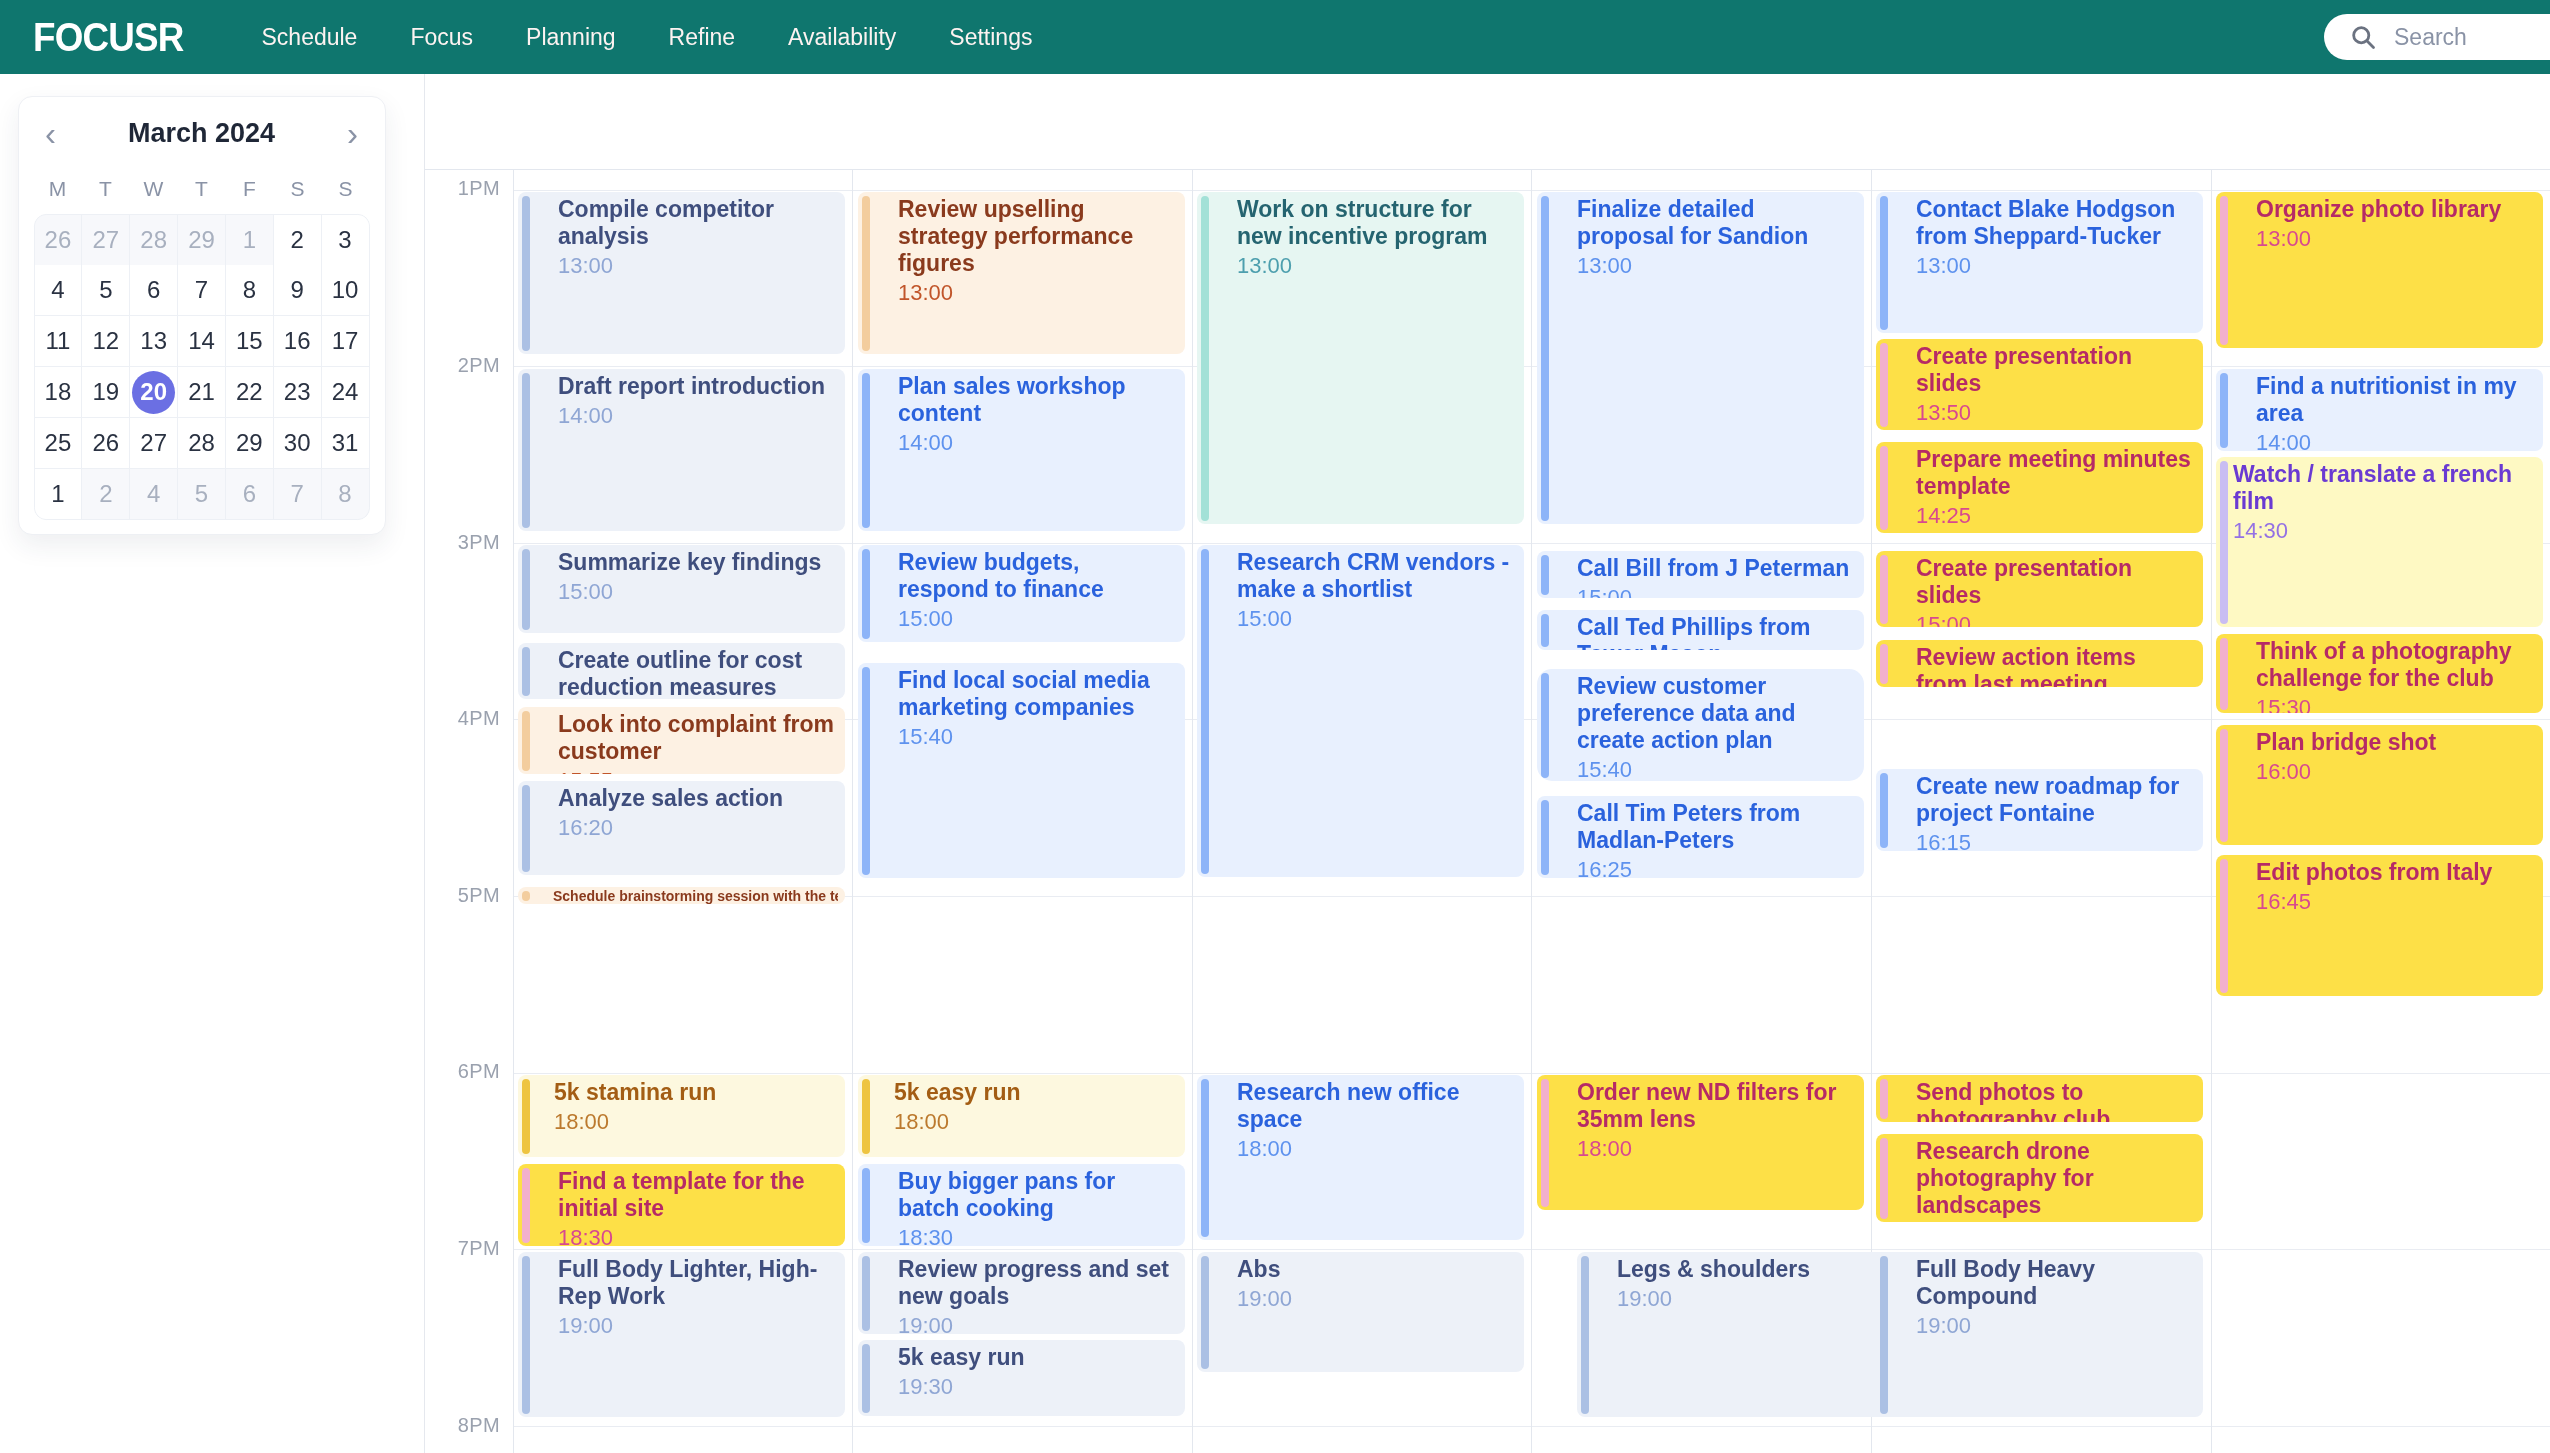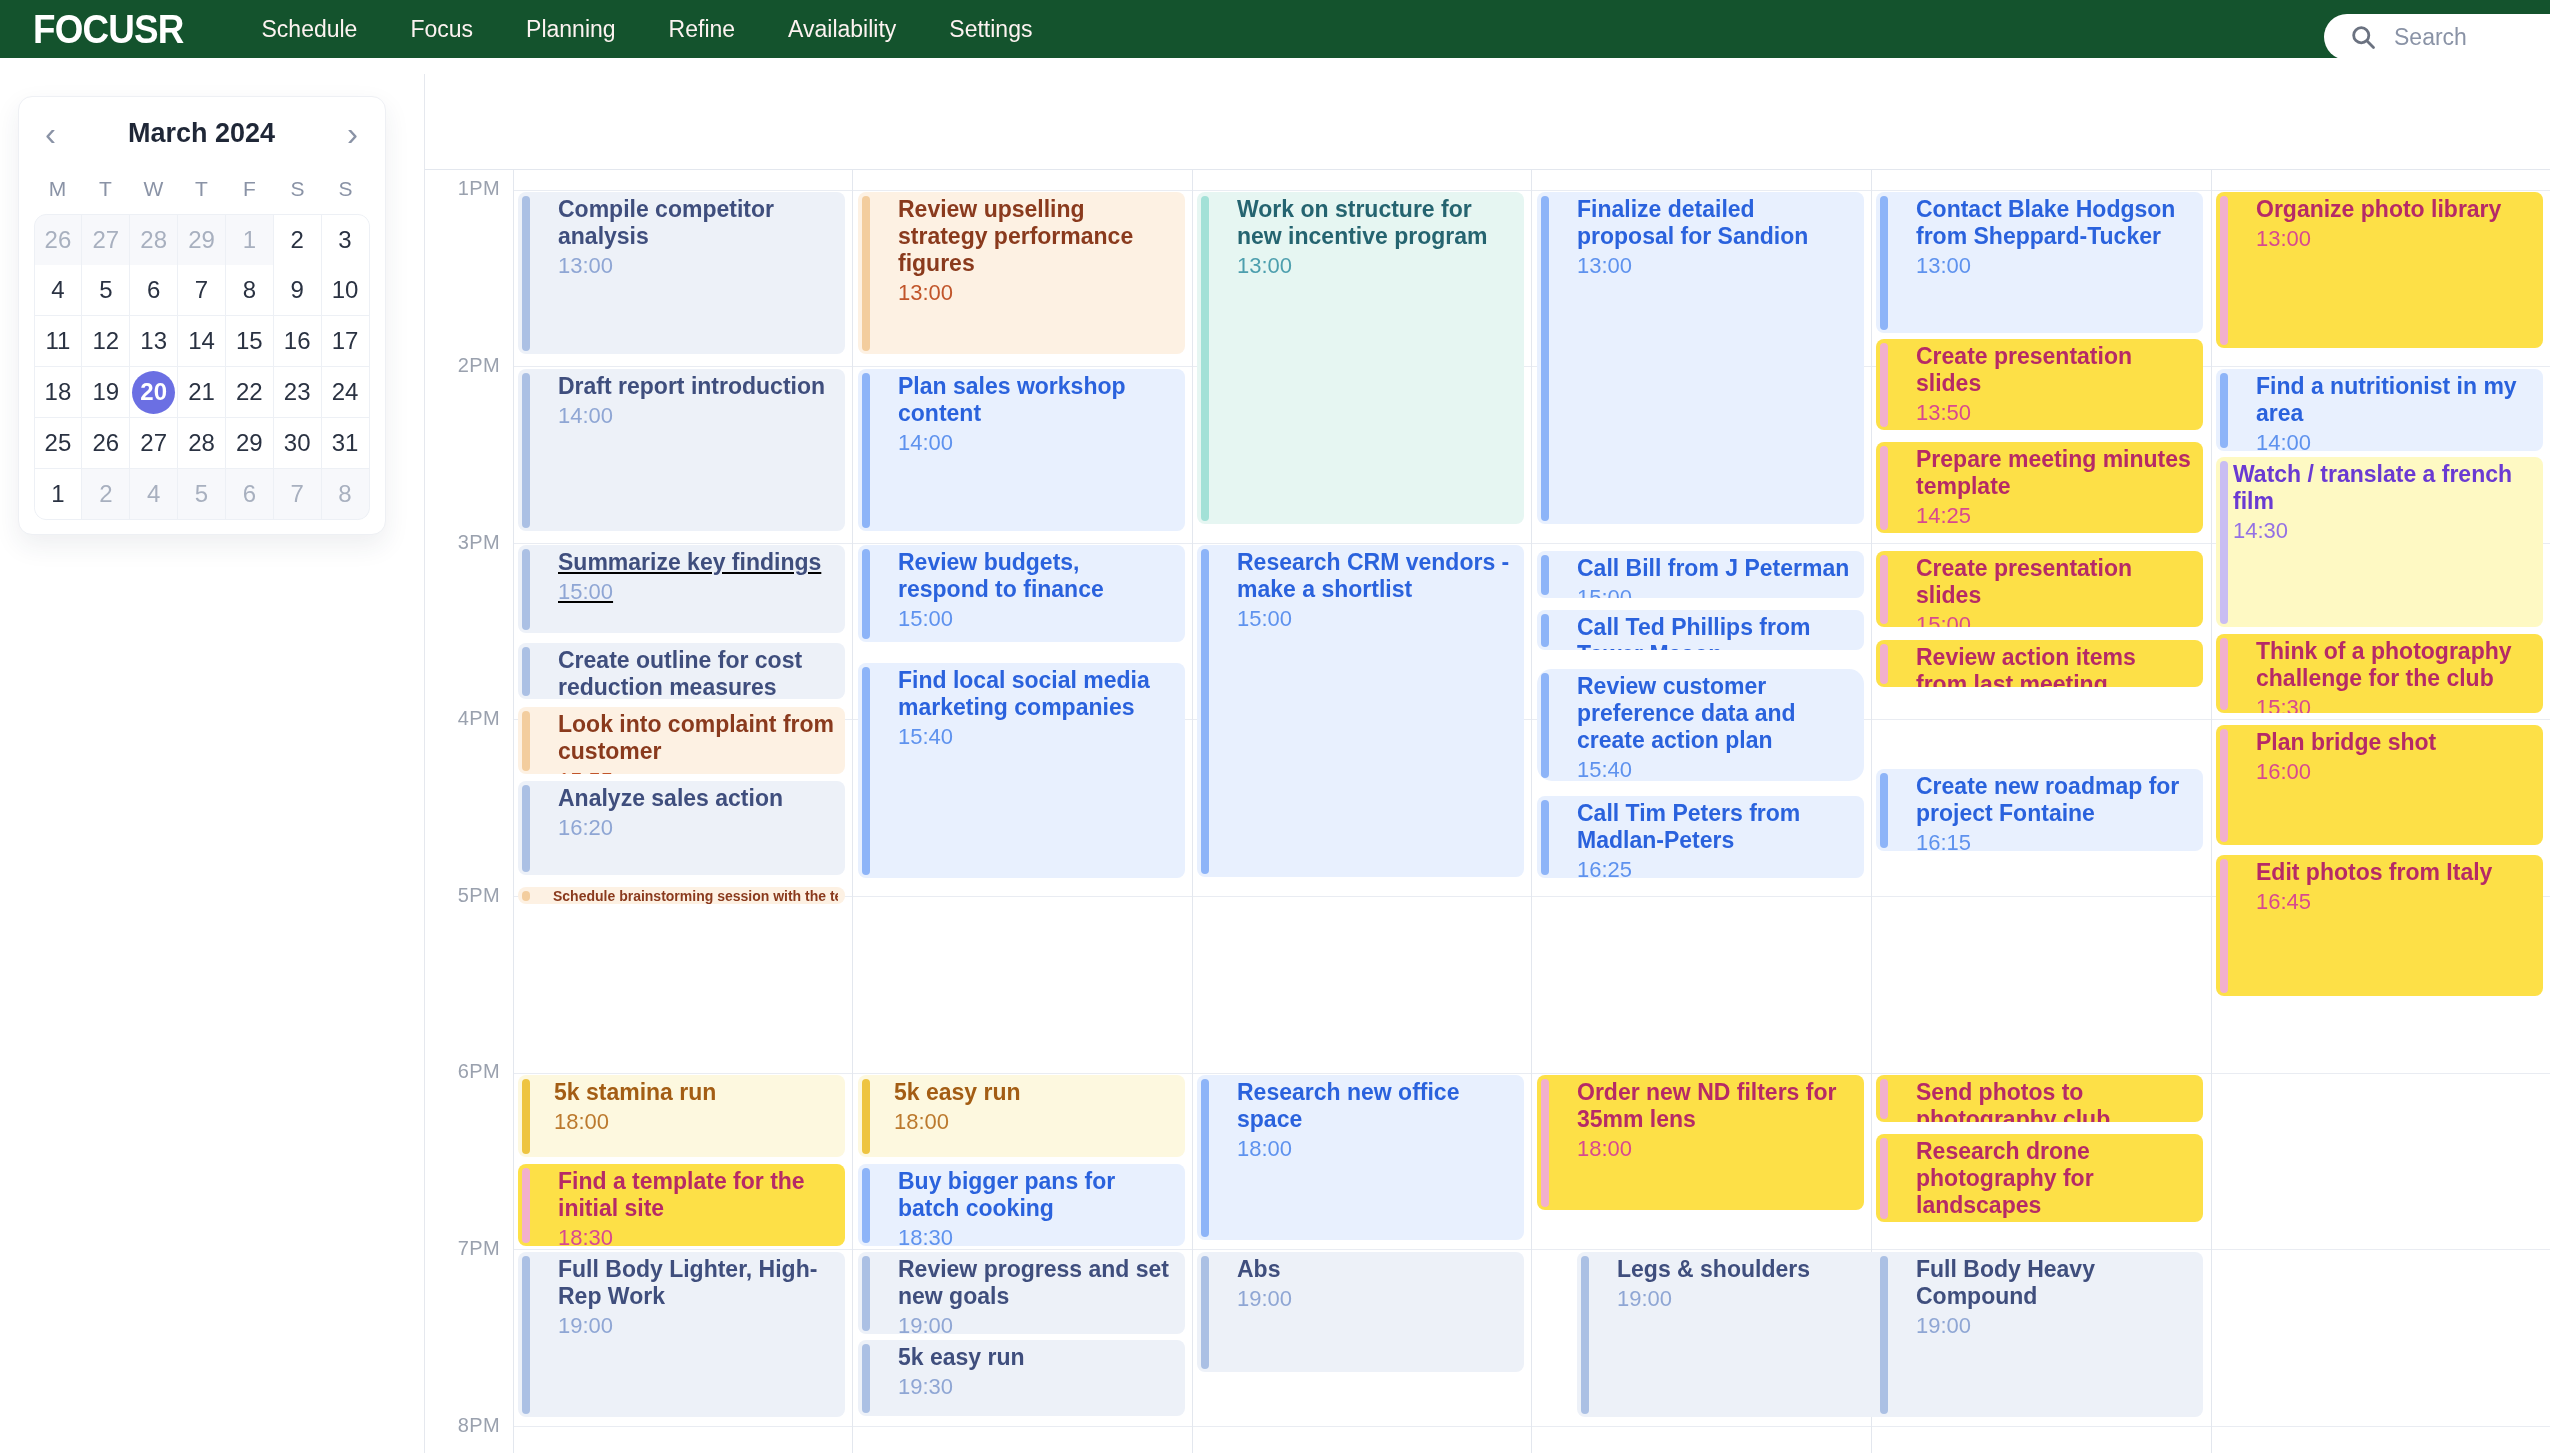--- a/index.html
+++ b/index.html
@@ -1,21 +1,21 @@
 <!DOCTYPE html>
 <html style="font-size:14px"><head>
 <meta charset="utf-8">
 <style>
   * { margin:0; padding:0; box-sizing:border-box; }
   html,body { width:2550px; height:1453px; overflow:hidden; background:#ffffff;
     font-family:"Liberation Sans", sans-serif; position:relative; }
 
   
-  .topbar { position:absolute; left:0; top:0; width:2550px; height:58px;
-    background:#14532d; display:flex; align-items:center; z-index:30; }
+  .topbar { position:absolute; left:0; top:0; width:2550px; height:74px;
+    background:#0f766e; display:flex; align-items:center; z-index:30; }
   .logo { margin-left:33px; color:#ffffff; font-size:40px; font-weight:700;
     letter-spacing:-0.9px; transform:scaleX(.92); transform-origin:left center; }
   .nav { display:flex; gap:53px; margin-left:65px; }
   .nav-item { color:#fdf3f1; font-size:23px; cursor:pointer; white-space:nowrap; }
   .search-pill { position:absolute; left:2324px; top:14px; width:263px; height:46px;
     background:#ffffff; border-radius:24px; display:flex; align-items:center; }
   .search-pill svg { margin-left:24.5px; flex:0 0 auto; }
   .search-pill input { border:none; outline:none; background:transparent;
     font-size:23px; color:#39404d; margin-left:17.5px; width:158px;
     font-family:"Liberation Sans", sans-serif; }
@@ -203,21 +203,21 @@
     <div class="ev c-slate" style="left: 93px; width: 327px; top: 118px; height: 162px;">
       <div class="bar"></div>
       <div class="ev-title">Compile competitor analysis</div>
       <div class="ev-time">13:00</div>
     </div>
     <div class="ev c-slate" style="left: 93px; width: 327px; top: 295px; height: 162px;">
       <div class="bar"></div>
       <div class="ev-title">Draft report introduction</div>
       <div class="ev-time">14:00</div>
     </div>
-    <div class="ev c-slate" style="left: 93px; width: 327px; top: 471px; height: 88px; text-decoration: underline;">
+    <div class="ev c-slate" style="left: 93px; width: 327px; top: 471px; height: 88px;">
       <div class="bar"></div>
       <div class="ev-title">Summarize key findings</div>
       <div class="ev-time">15:00</div>
     </div>
     <div class="ev c-slate" style="left: 93px; width: 327px; top: 569px; height: 56px;">
       <div class="bar"></div>
       <div class="ev-title">Create outline for cost reduction measures</div>
     </div>
     <div class="ev c-orange" style="left: 93px; width: 327px; top: 633px; height: 67px;">
       <div class="bar"></div>

